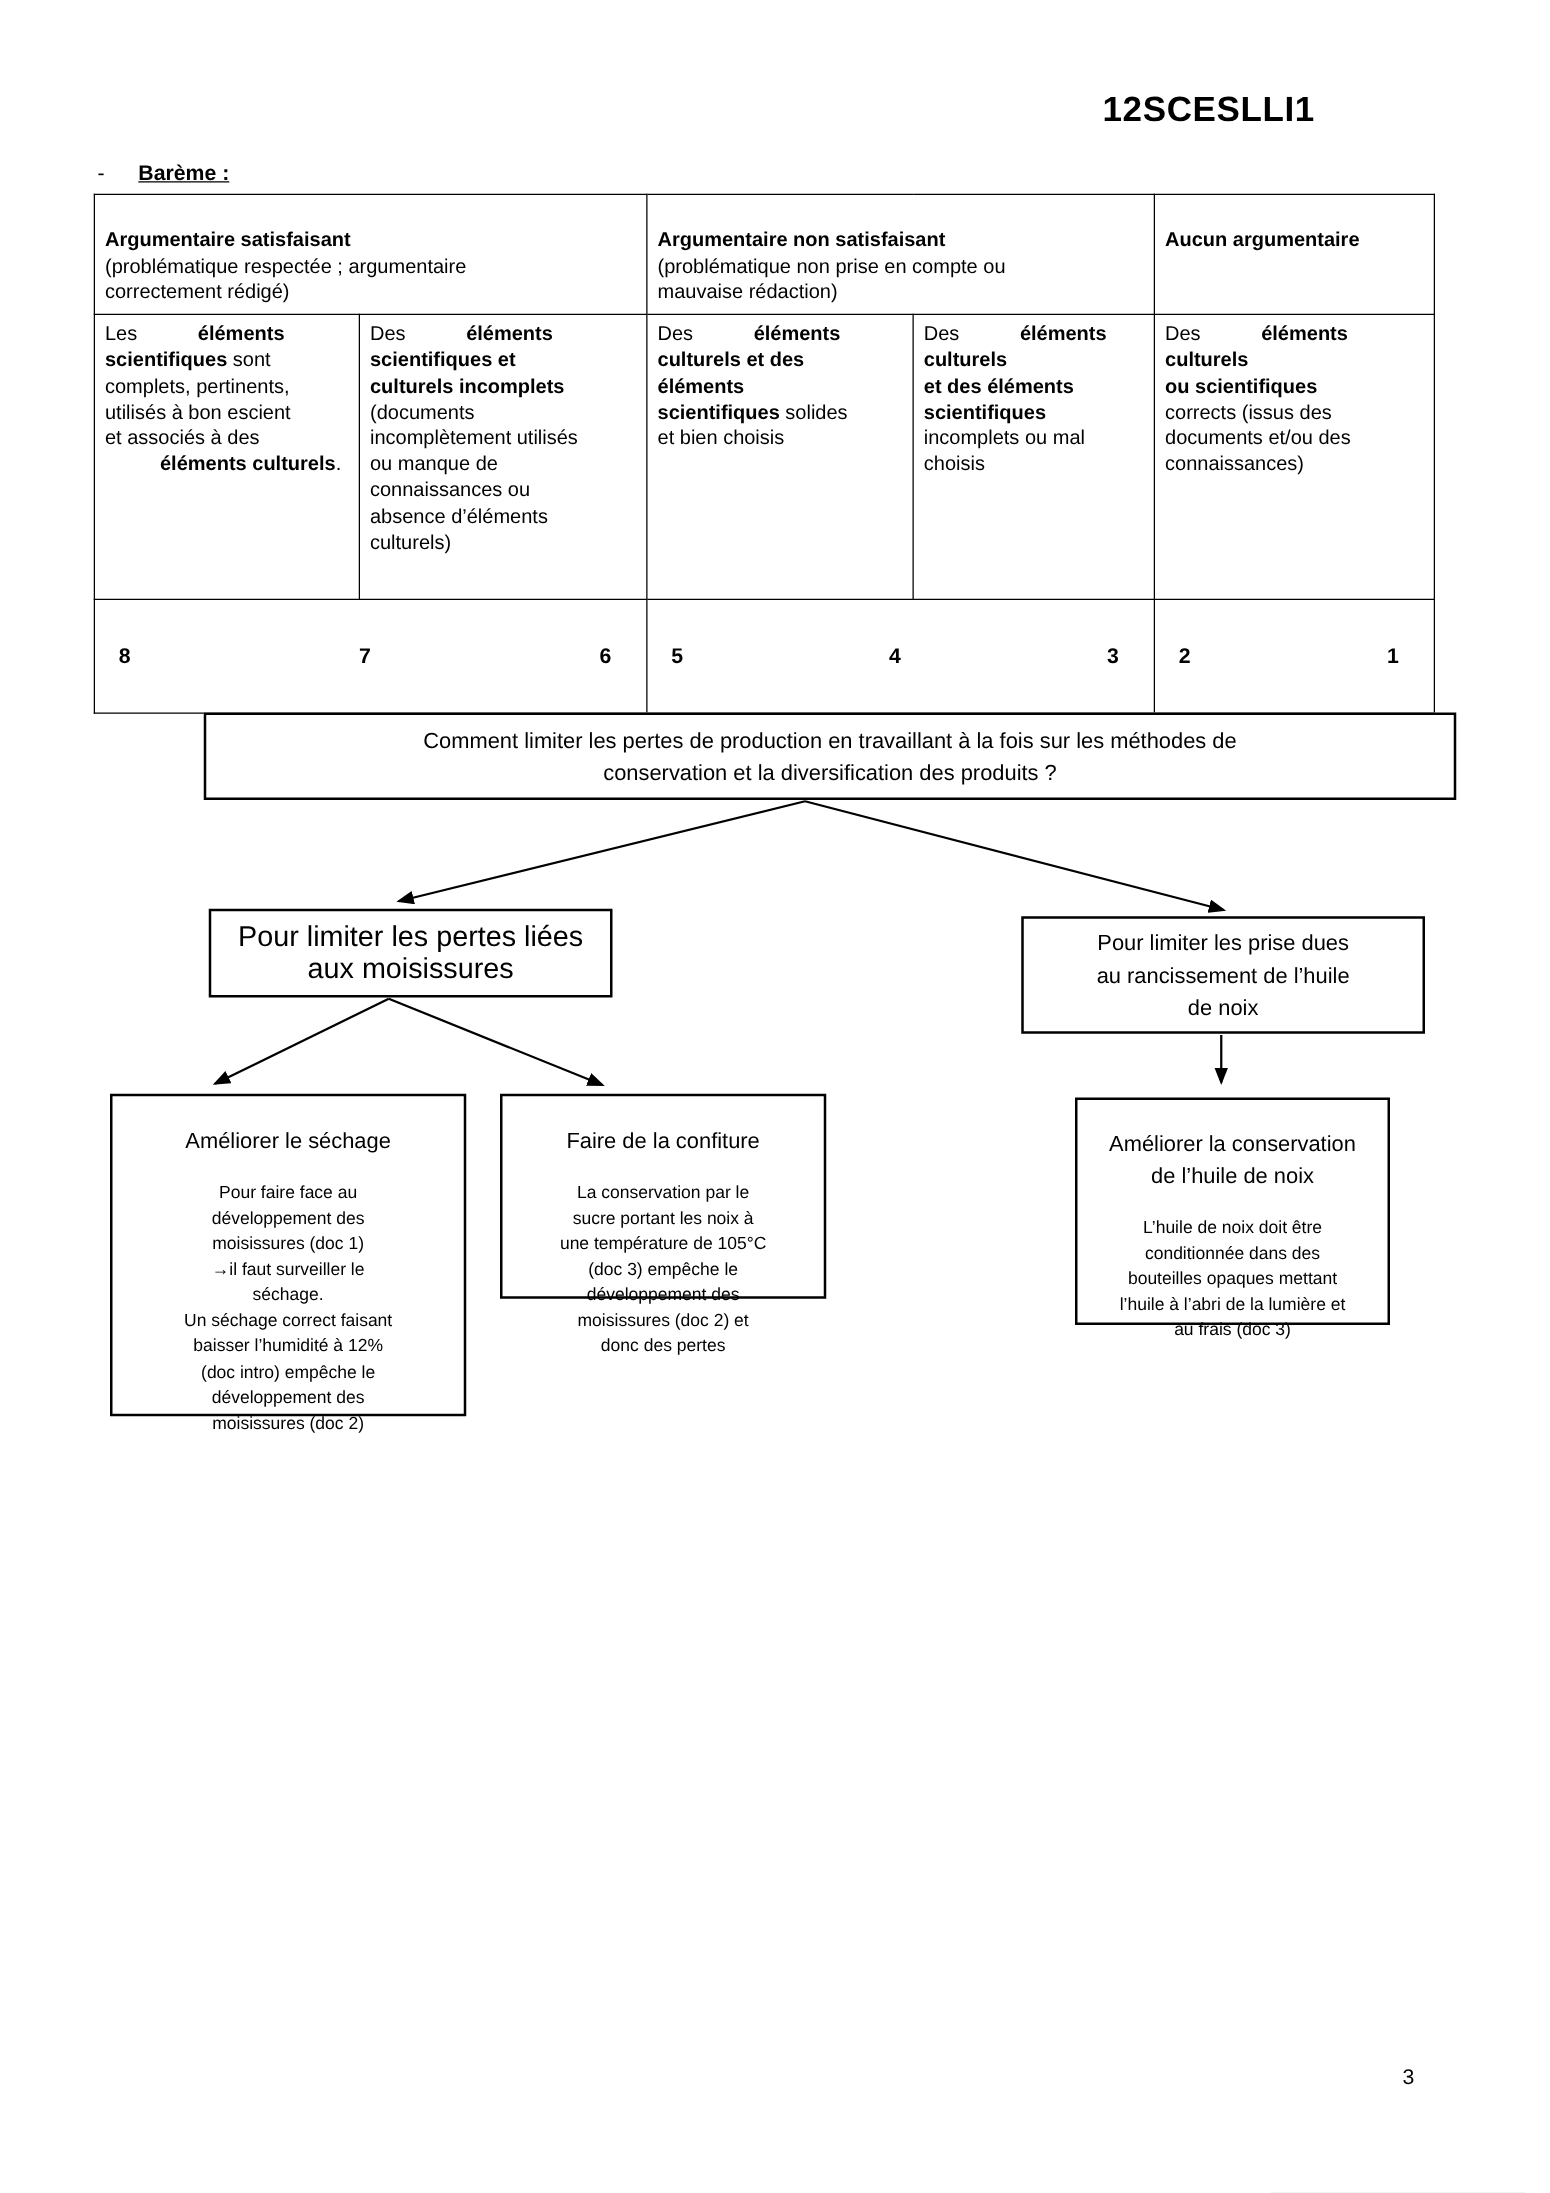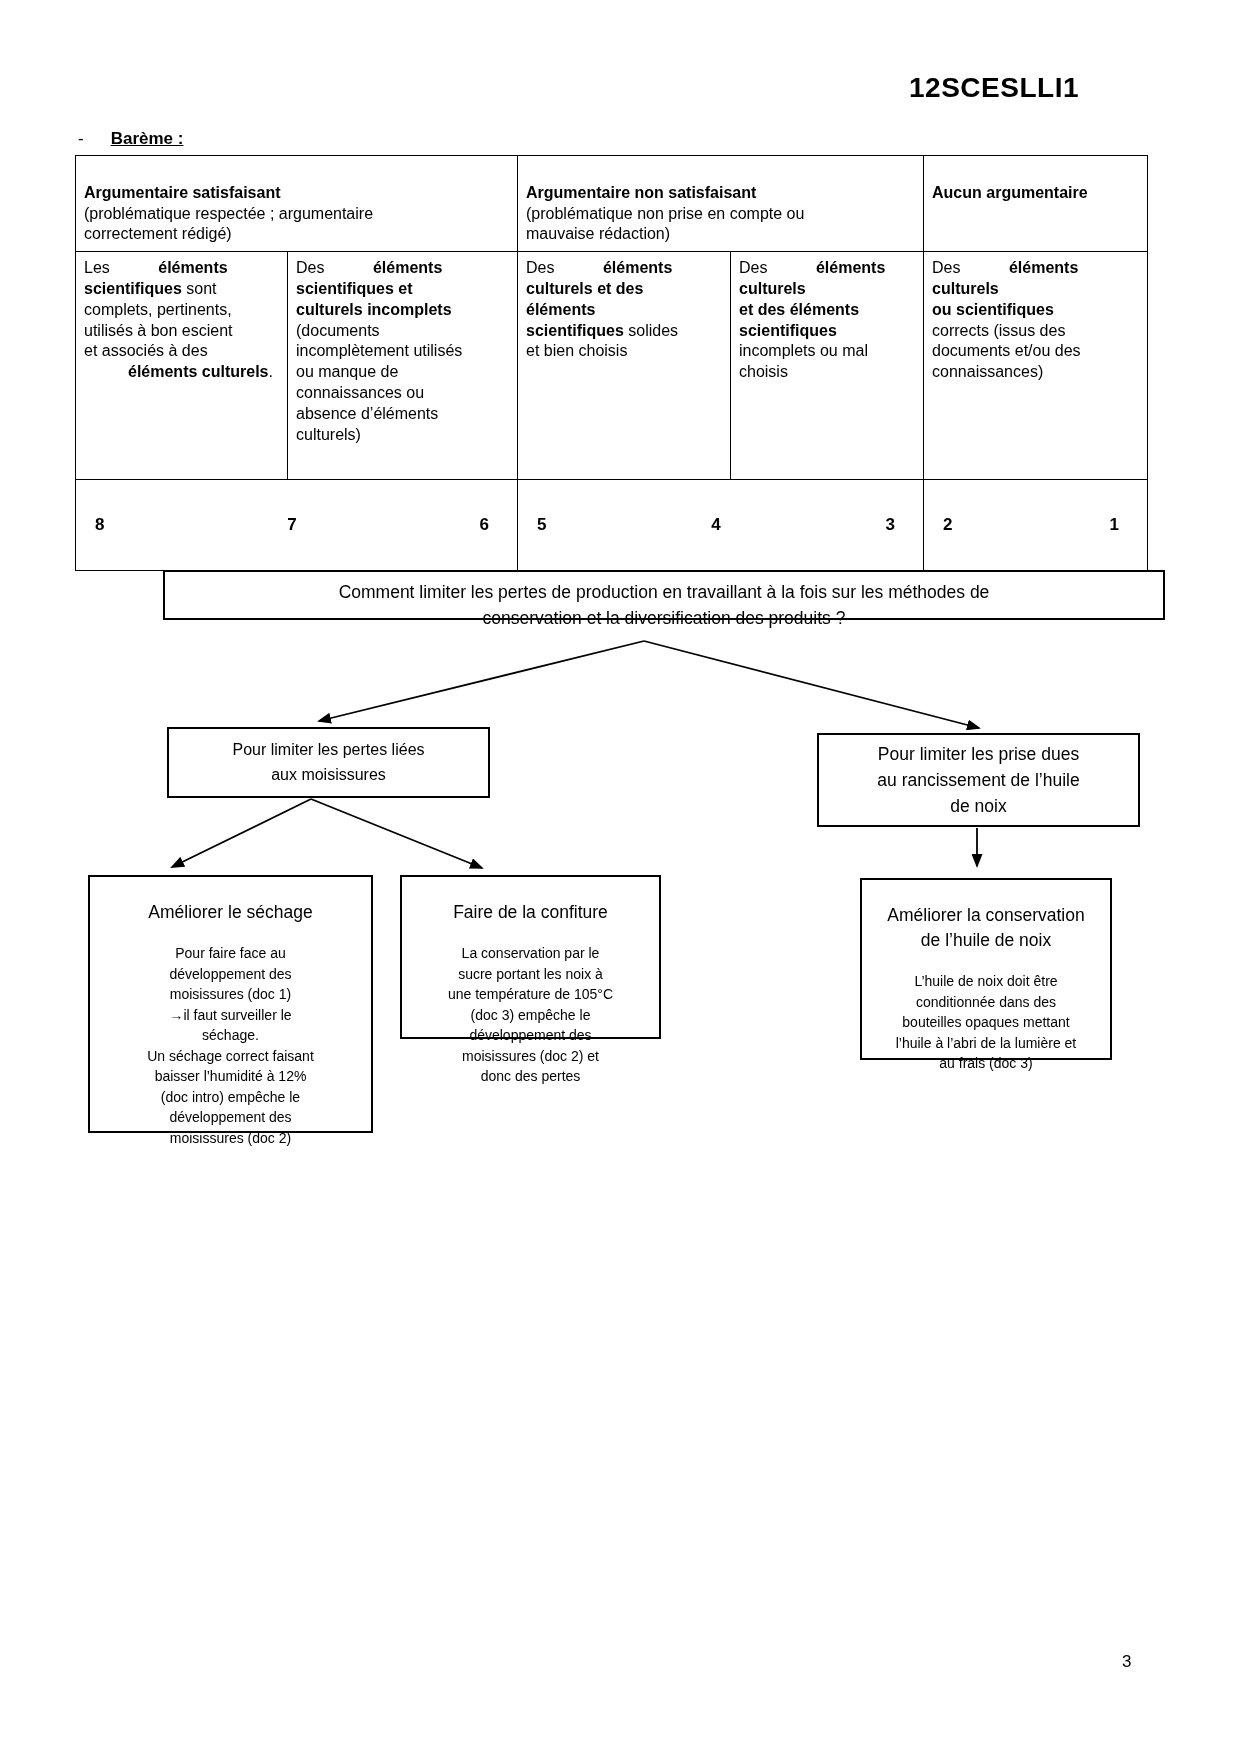--- a/index.html
+++ b/index.html
@@ -6,22 +6,22 @@
   .page{
     position:relative;width:1240px;height:1754px;margin:0 auto;
     background:#ffffff;color:#000;
     font-family:"Liberation Sans","DejaVu Sans",sans-serif;
     overflow:hidden;
   }
   b{font-weight:bold;margin-left:44px;}
 
   
   .doc-code{
-    position:absolute;top:72px;left:729px;width:350px;
-    text-align:right;font-weight:bold;font-size:28px;letter-spacing:0.5px;
+    position:absolute;top:72px;left:792px;width:350px;
+    text-align:center;font-weight:bold;font-size:28px;letter-spacing:0.5px;
   }
   .bareme{position:absolute;top:110px;left:78px;font-size:17px;margin-top:19px;}
   .bareme .dash{display:inline-block;vertical-align:top;}
   .bareme .label{font-weight:bold;text-decoration:underline;margin-left:27px;}
 
   
   table.bareme-table{
     position:absolute;left:75px;top:155px;width:1072px;
     border-collapse:collapse;table-layout:fixed;font-size:16px;
   }
@@ -35,21 +35,21 @@
     display:flex;justify-content:space-between;align-items:center;
     font-weight:bold;font-size:17px;padding:5px 20px 5px 11px;height:26px;
   }
 
   
   .fbox{
     position:absolute;box-sizing:border-box;border:2px solid #000;background:#fff;
     text-align:center;white-space:pre-line;
   }
   .fbox-q{font-size:17.5px;line-height:26px;padding-top:7px;}
-  .fbox-branch{font-size:16px;line-height:25px;padding-top:8px;}
+  .fbox-branch{font-size:23px;line-height:25px;padding-top:8px;}
   .fbox-branch-r{font-size:17.5px;line-height:26px;padding-top:6px;}
   .fbox-title{font-size:17.5px;line-height:25px;white-space:pre-line;}
   .fbox-body{font-size:14px;line-height:20.5px;white-space:pre-line;}
   .leaf{padding-top:5px;}
 
   .arrow-layer{position:absolute;left:0;top:0;width:1240px;height:1754px;pointer-events:none;}
 
   .page-number{position:absolute;left:1122px;top:1652px;font-size:17px;}
 </style>
 </head>
@@ -150,21 +150,21 @@
         <polygon points="0 0, 14 5.5, 0 11" fill="#000"></polygon>
       </marker>
     </defs>
     <line x1="644" y1="641" x2="319" y2="721" stroke="#000" stroke-width="1.8" marker-end="url(#ah)"></line>
     <line x1="644" y1="641" x2="979" y2="728" stroke="#000" stroke-width="1.8" marker-end="url(#ah)"></line>
     <line x1="311" y1="799" x2="172" y2="867" stroke="#000" stroke-width="1.8" marker-end="url(#ah)"></line>
     <line x1="311" y1="799" x2="482" y2="868" stroke="#000" stroke-width="1.8" marker-end="url(#ah)"></line>
     <line x1="977" y1="828" x2="977" y2="866" stroke="#000" stroke-width="1.8" marker-end="url(#ah)"></line>
   </svg>
 
-  <div class="fbox fbox-q" style="left:163px;top:570px;width:1002px;height:50px;">Comment limiter les pertes de production en travaillant à la fois sur les méthodes de
+  <div class="fbox fbox-q" style="left:163px;top:570px;width:1002px;height:70px;">Comment limiter les pertes de production en travaillant à la fois sur les méthodes de
 conservation et la diversification des produits ?</div>
 
   <div class="fbox fbox-branch" style="left:167px;top:727px;width:323px;height:71px;">Pour limiter les pertes liées
 aux moisissures</div>
 
   <div class="fbox fbox-branch-r" style="left:817px;top:733px;width:323px;height:94px;">Pour limiter les prise dues
 au rancissement de l’huile
 de noix</div>
 
   <div class="fbox leaf" style="left:88px;top:875px;width:285px;height:258px;">

